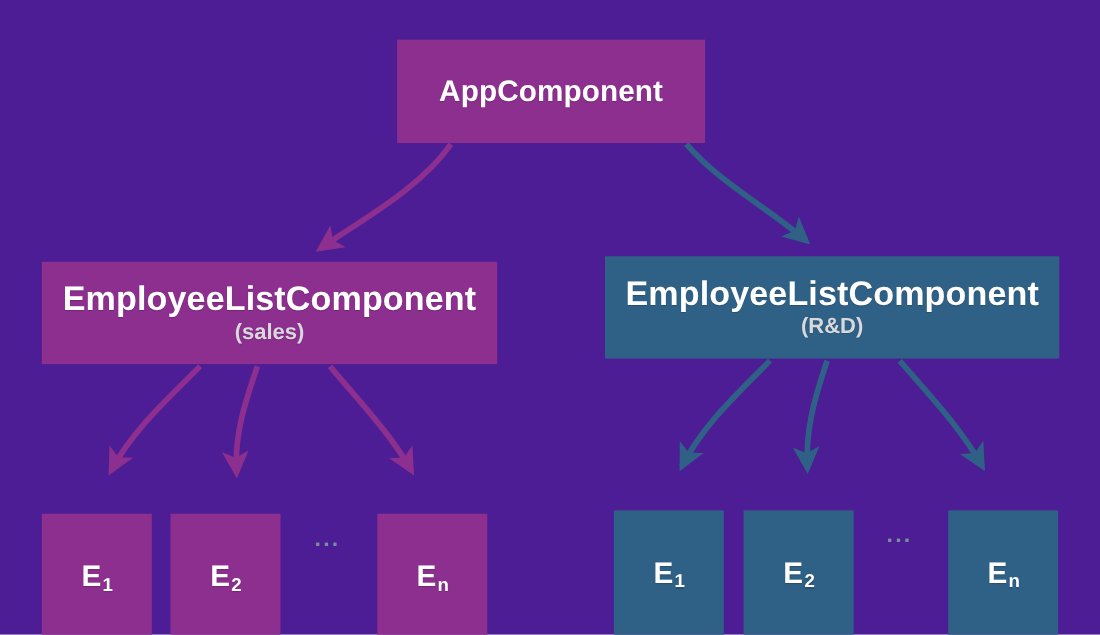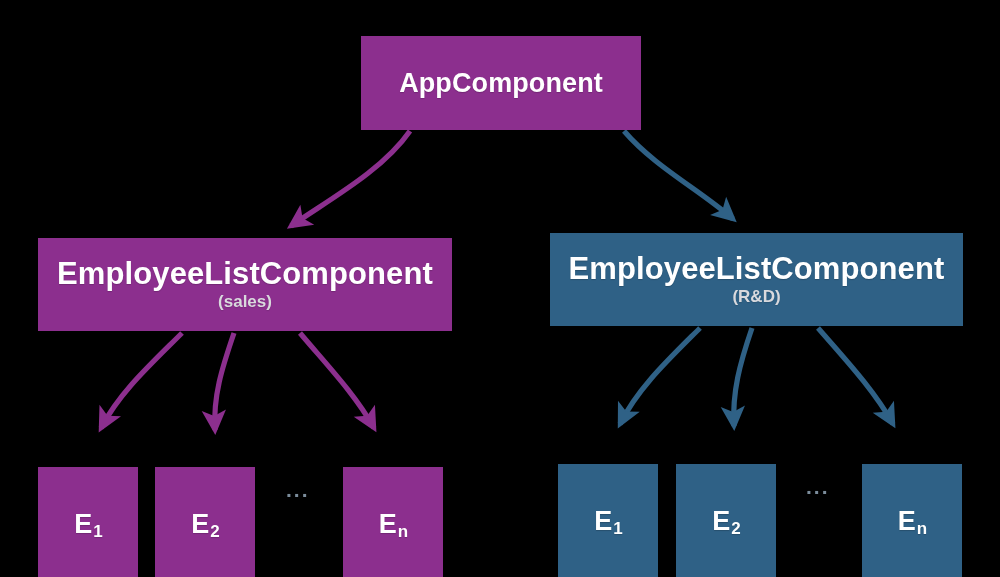--- a/index.html
+++ b/index.html
@@ -15,34 +15,34 @@
                text-shadow:0 1px 1px rgba(0,0,0,.18);}
   .node .sub{font-weight:bold;line-height:1.05;margin-top:3px;
              text-shadow:0 1px 1px rgba(0,0,0,.12);}
 
   #app-component{left:361px;top:36px;width:280px;height:94px;}
   #app-component .title{font-size:27px;}
 
   #list-sales{left:38px;top:238px;width:414px;height:93px;}
   #list-rnd{left:550px;top:233px;width:413px;height:93px;}
   #list-sales .title,#list-rnd .title{font-size:31px;}
-  #list-sales .sub,#list-rnd .sub{font-size:17px;text-align:center;}
+  #list-sales .sub,#list-rnd .sub{font-size:20px;text-align:center;}
 
   .leaf{width:100px;height:114px;margin-top:24px;}
   .leaf .title{font-size:27px;}
   .leaf .title sub{font-size:17px;vertical-align:baseline;
                    position:relative;bottom:-4px;left:1px;font-weight:bold;}
 
   .ell{position:absolute;font-size:21px;font-weight:bold;
        letter-spacing:2px;line-height:1;}
 </style>
 </head>
 <body>
 
-<div id="stage" style="background: #000000;">
+<div id="stage" style="background: #4c1d95;">
 
   <svg class="edges" viewBox="0 0 1000 577" xmlns="http://www.w3.org/2000/svg">
     <defs>
       <marker id="ah-purple" viewBox="0 0 12 12" refX="9.2" refY="6" markerWidth="5.2" markerHeight="5.2" orient="auto-start-reverse">
         <path d="M0.4 0.6 L11.4 6 L0.4 11.4 L3.0 6 Z" fill="#8C2F8E"></path>
       </marker>
       <marker id="ah-blue" viewBox="0 0 12 12" refX="9.2" refY="6" markerWidth="5.2" markerHeight="5.2" orient="auto-start-reverse">
         <path d="M0.4 0.6 L11.4 6 L0.4 11.4 L3.0 6 Z" fill="#2F6186"></path>
       </marker>
     </defs>

